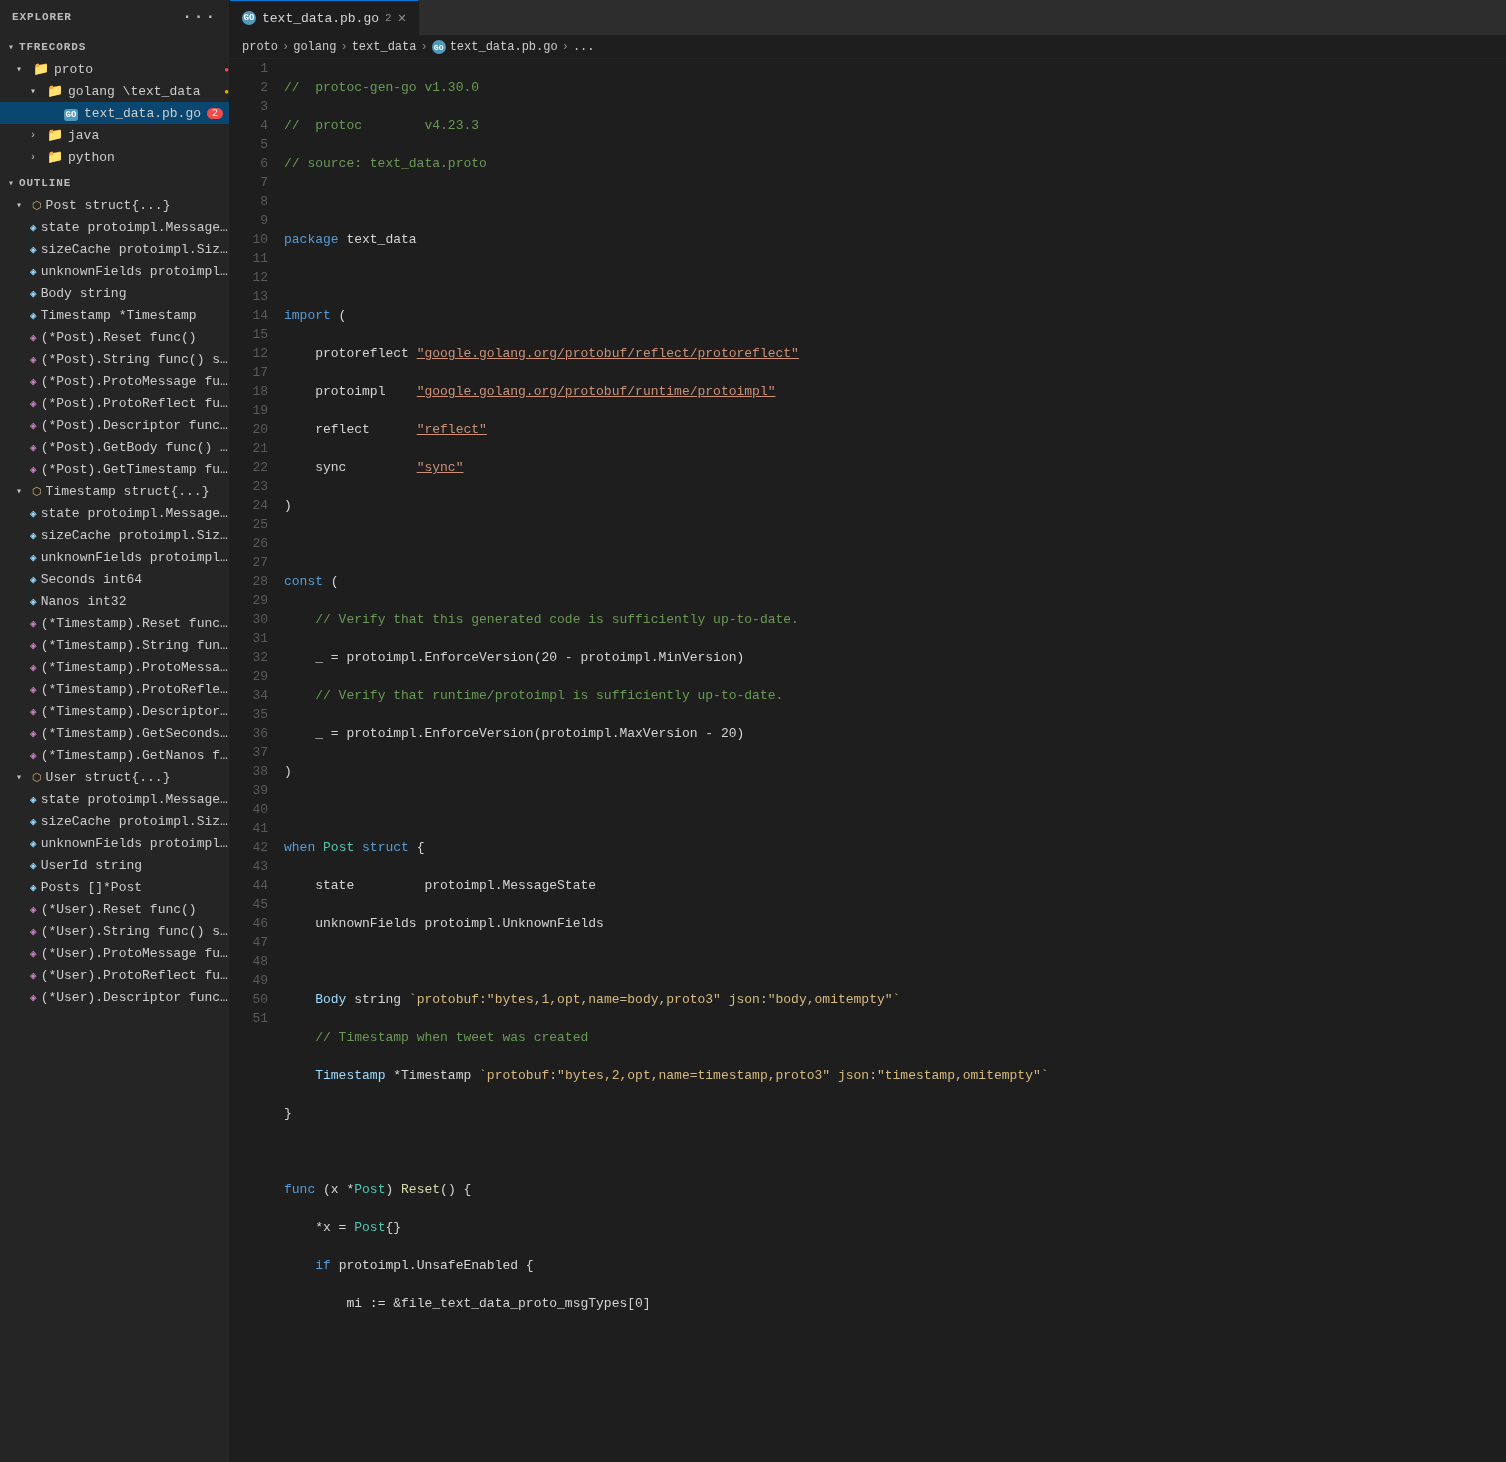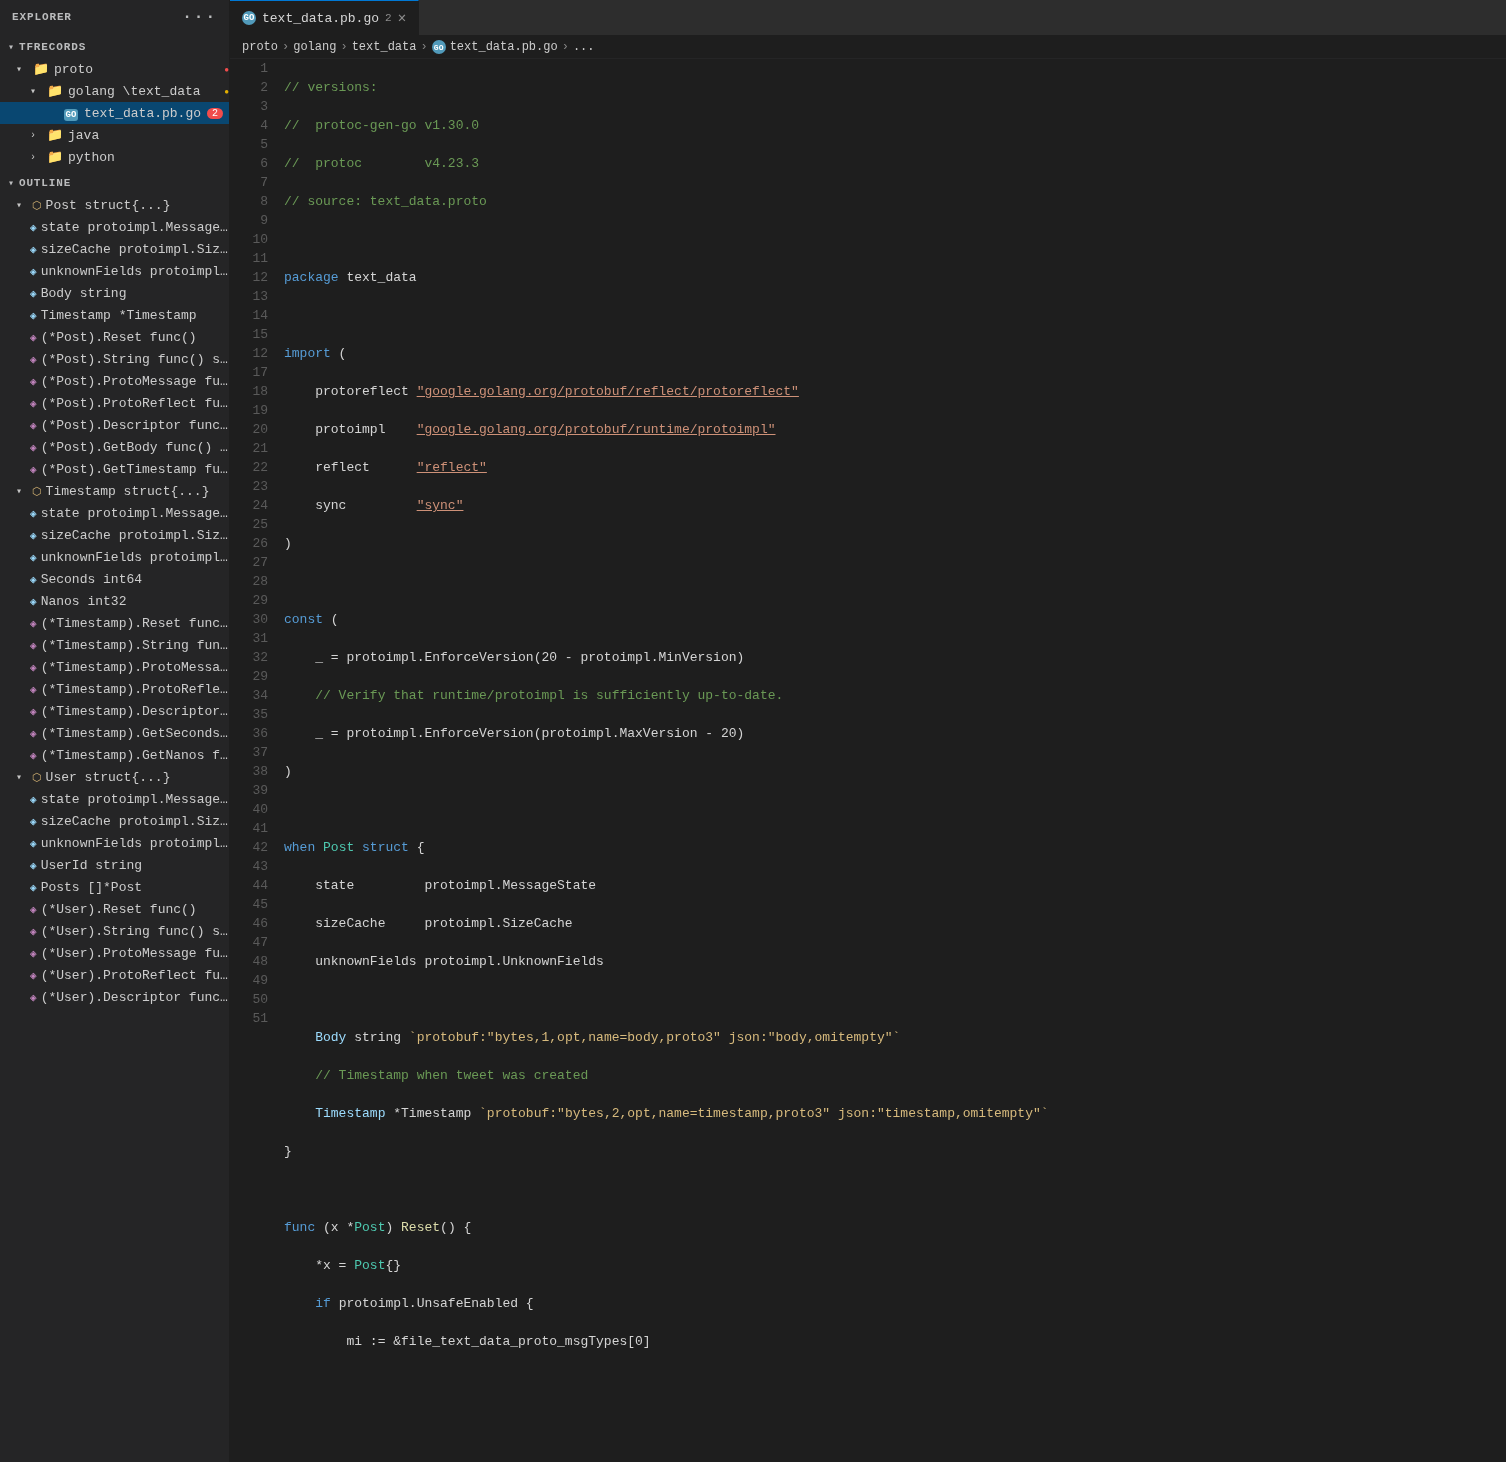--- a/index.html
+++ b/index.html
@@ -542,43 +542,42 @@
         <div>44</div>
         <div>45</div>
       <div>46</div>
         <div>47</div>
         <div>48</div>
         <div>49</div>
         <div>50</div>
       <div>51</div>
     </div>
     <div class="code-content">
-<div class="code-line"><span class="c-comment">// versions:</span></div>
 <div class="code-line"><span class="c-comment">//	protoc-gen-go v1.30.0</span></div>
 <div class="code-line"><span class="c-comment">//	protoc        v4.23.3</span></div>
 <div class="code-line"><span class="c-comment">// source: text_data.proto</span></div>
 <div class="code-line"></div>
 <div class="code-line"><span class="c-keyword">package</span><span class="c-plain"> text_data</span></div>
 <div class="code-line"></div>
 <div class="code-line"><span class="c-keyword">import</span><span class="c-plain"> (</span></div>
 <div class="code-line"><span class="c-plain">	protoreflect </span><span class="c-url">"google.golang.org/protobuf/reflect/protoreflect"</span></div>
 <div class="code-line"><span class="c-plain">	protoimpl    </span><span class="c-url">"google.golang.org/protobuf/runtime/protoimpl"</span></div>
 <div class="code-line"><span class="c-plain">	reflect      </span><span class="c-url">"reflect"</span></div>
 <div class="code-line"><span class="c-plain">	sync         </span><span class="c-url">"sync"</span></div>
 <div class="code-line"><span class="c-plain">)</span></div>
 <div class="code-line"></div>
 <div class="code-line"><span class="c-keyword">const</span><span class="c-plain"> (</span></div>
+<div class="code-line"><span class="c-comment">	// Verify that this generated code is sufficiently up-to-date.</span></div>
 <div class="code-line"><span class="c-plain">	_ = protoimpl.EnforceVersion(20 - protoimpl.MinVersion)</span></div>
 <div class="code-line"><span class="c-comment">	// Verify that runtime/protoimpl is sufficiently up-to-date.</span></div>
 <div class="code-line"><span class="c-plain">	_ = protoimpl.EnforceVersion(protoimpl.MaxVersion - 20)</span></div>
 <div class="code-line"><span class="c-plain">)</span></div>
 <div class="code-line"></div>
 <div class="code-line"><span class="c-keyword">when</span><span class="c-plain"> </span><span class="c-type">Post</span><span class="c-plain"> </span><span class="c-keyword">struct</span><span class="c-plain"> {</span></div>
 <div class="code-line"><span class="c-plain">	state         protoimpl.MessageState</span></div>
-<div class="code-line"><span class="c-plain">	sizeCache     protoimpl.SizeCache</span></div>
 <div class="code-line"><span class="c-plain">	unknownFields protoimpl.UnknownFields</span></div>
 <div class="code-line"></div>
 <div class="code-line"><span class="c-plain">	</span><span class="c-field">Body</span><span class="c-plain"> string </span><span class="c-tag">`protobuf:"bytes,1,opt,name=body,proto3" json:"body,omitempty"`</span></div>
 <div class="code-line"><span class="c-comment">	// Timestamp when tweet was created</span></div>
 <div class="code-line"><span class="c-plain">	</span><span class="c-field">Timestamp</span><span class="c-plain"> *Timestamp </span><span class="c-tag">`protobuf:"bytes,2,opt,name=timestamp,proto3" json:"timestamp,omitempty"`</span></div>
 <div class="code-line"><span class="c-plain">}</span></div>
 <div class="code-line"></div>
 <div class="code-line"><span class="c-keyword">func</span><span class="c-plain"> (x *</span><span class="c-type">Post</span><span class="c-plain">) </span><span class="c-func">Reset</span><span class="c-plain">() {</span></div>
 <div class="code-line"><span class="c-plain">	*x = </span><span class="c-type">Post</span><span class="c-plain">{}</span></div>
 <div class="code-line"><span class="c-plain">	</span><span class="c-keyword">if</span><span class="c-plain"> protoimpl.UnsafeEnabled {</span></div>

